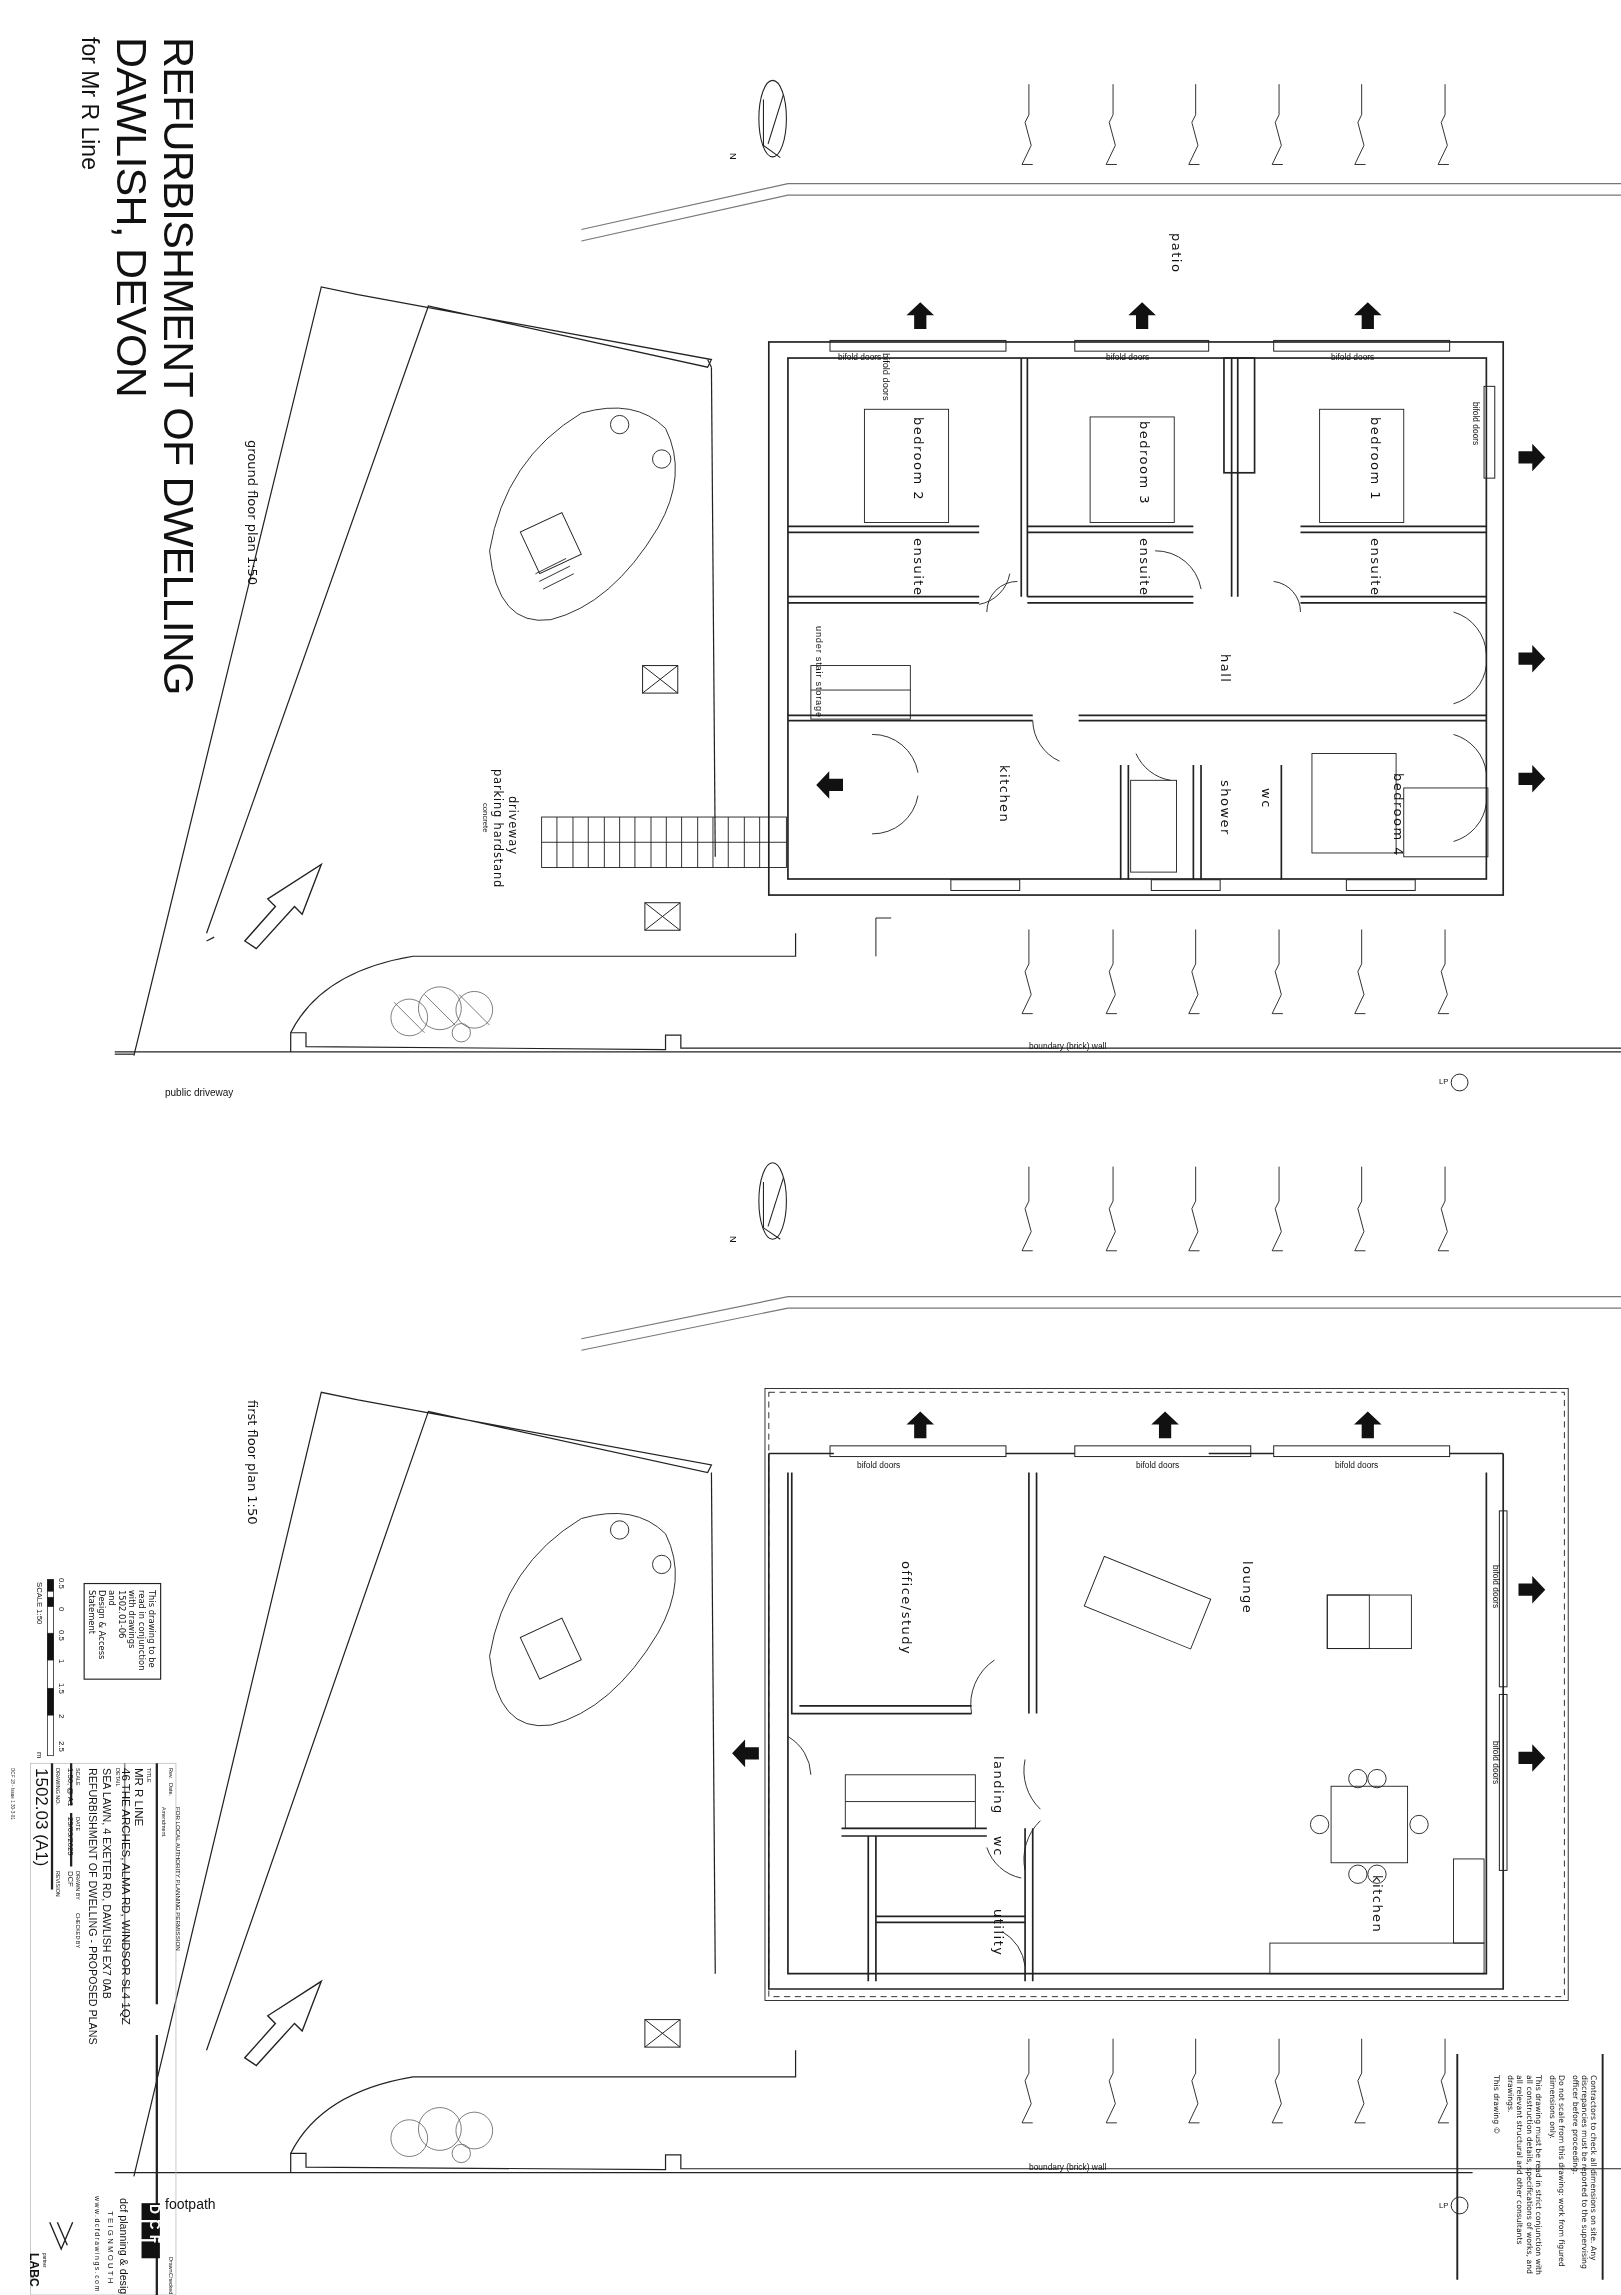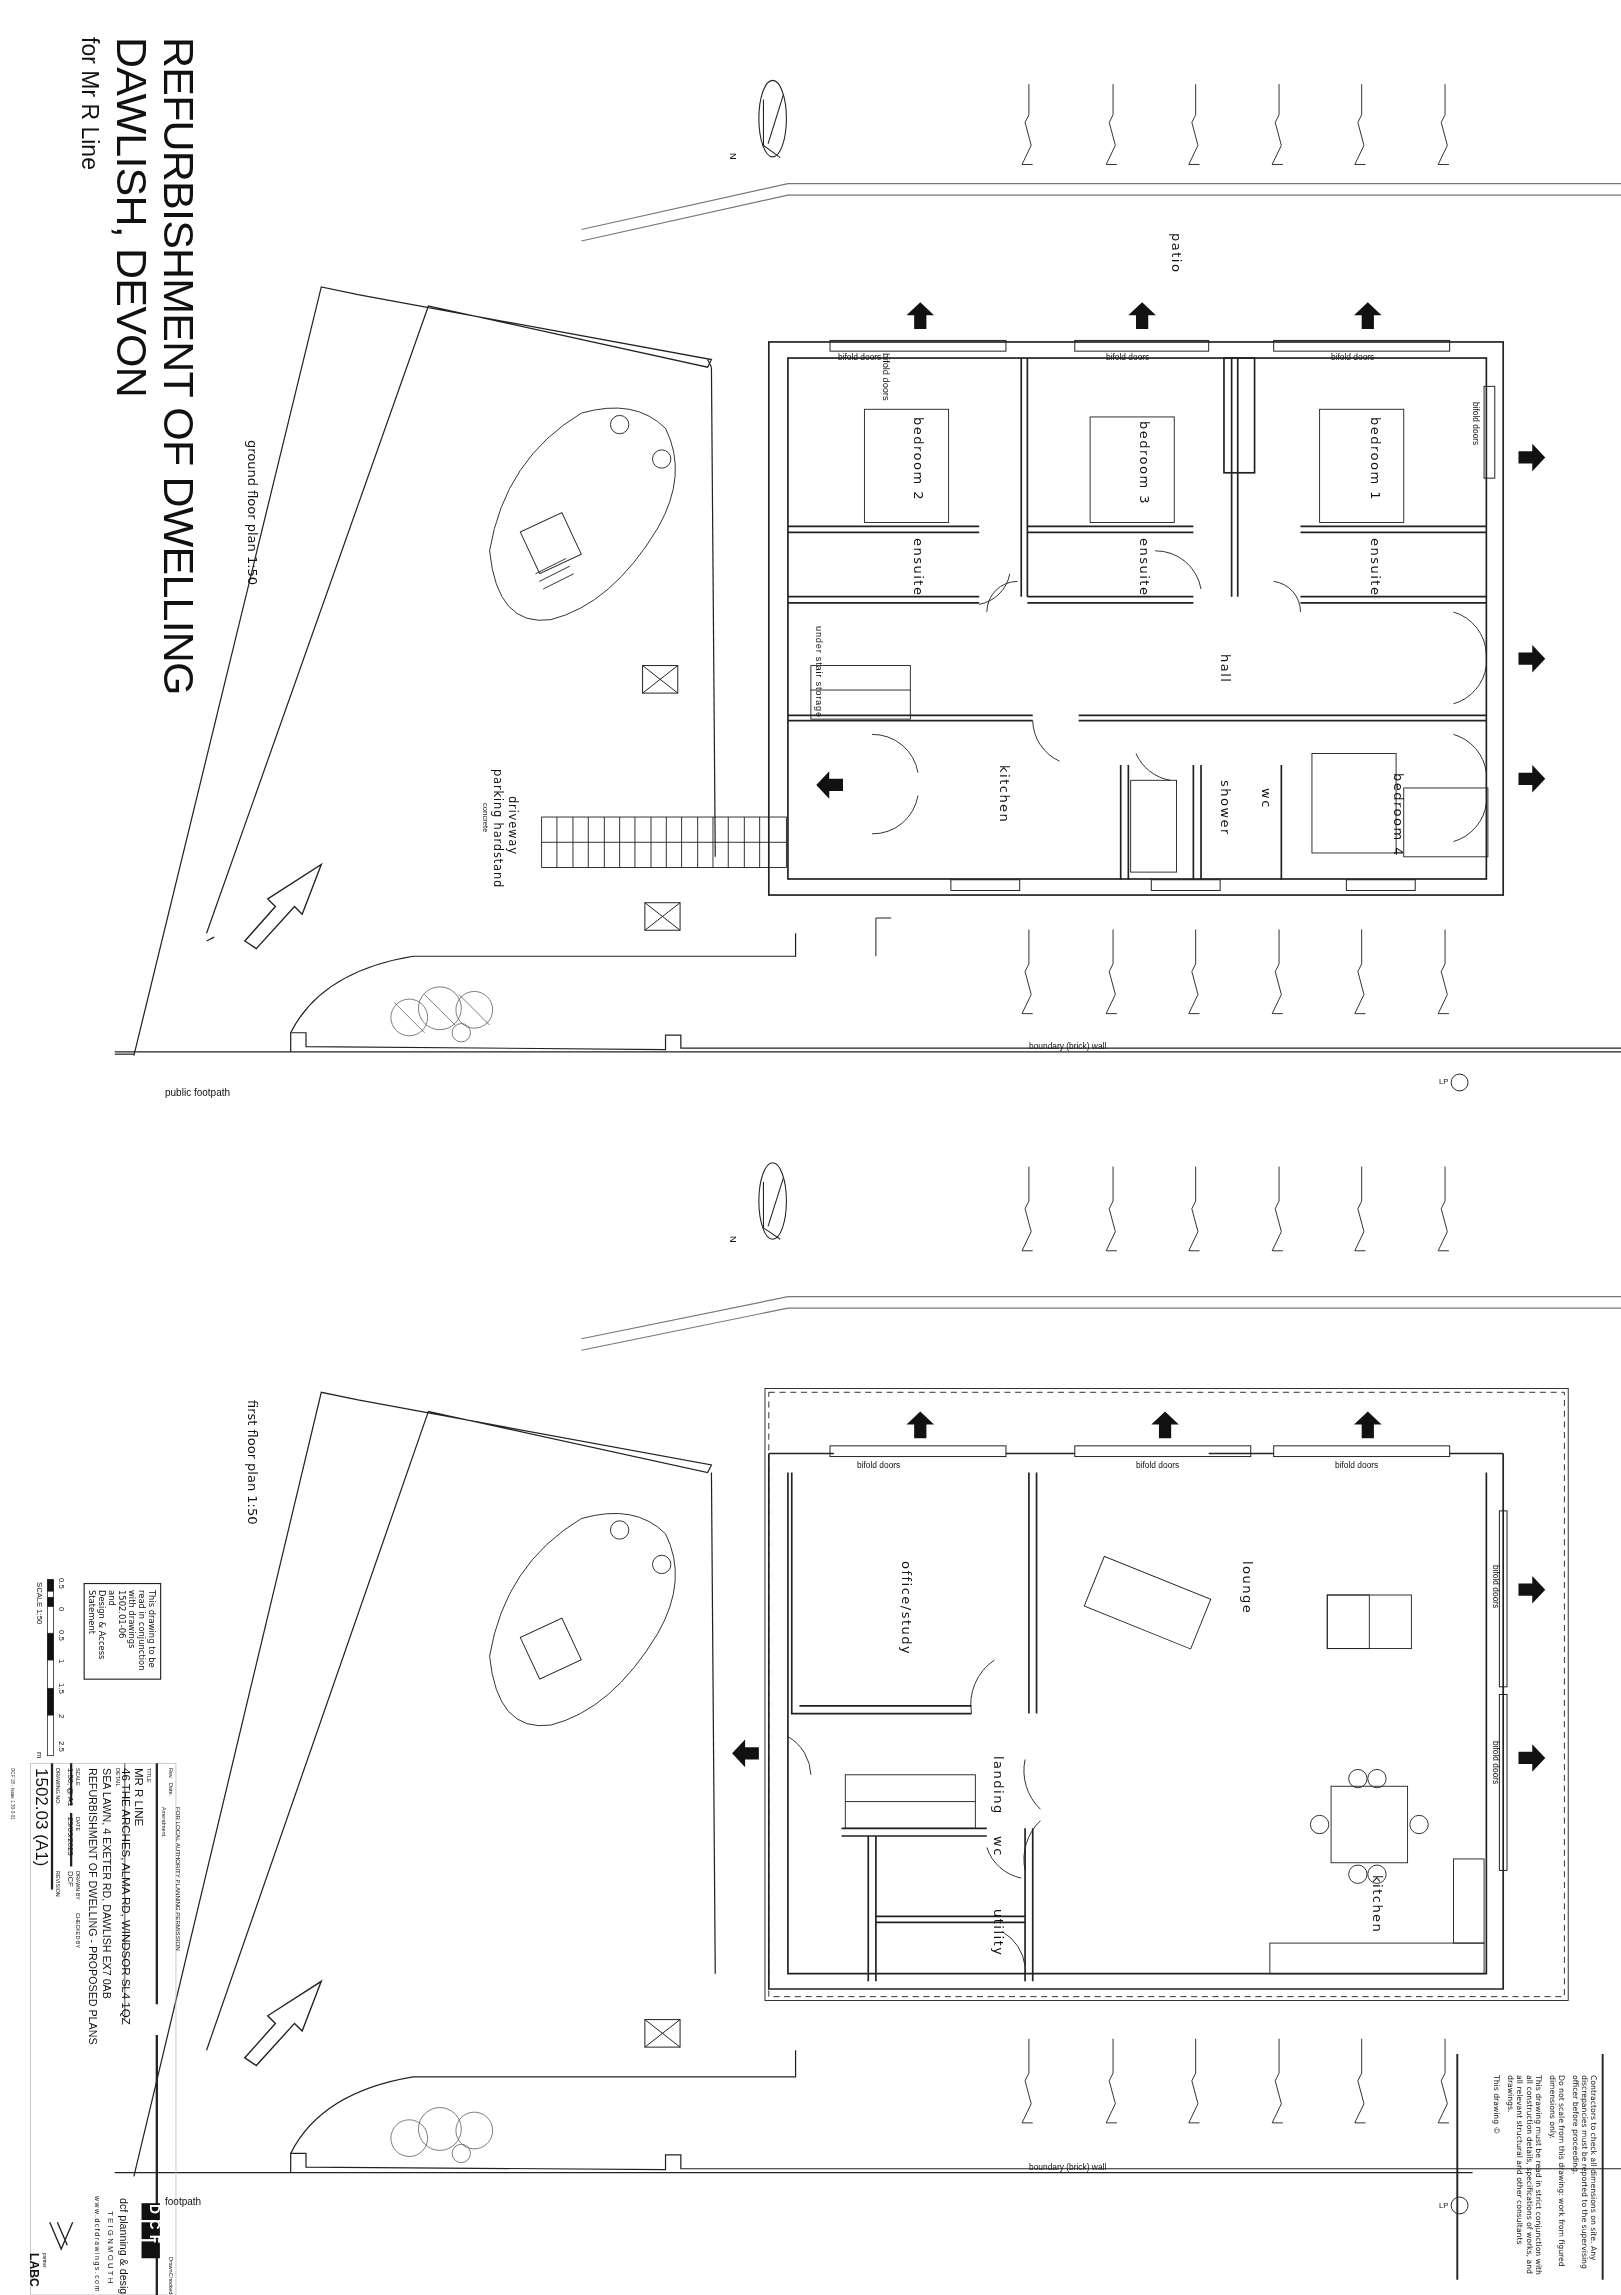--- a/index.html
+++ b/index.html
@@ -338,38 +338,38 @@
 <div class="abs rot90 room" style="left:1233px;top:654px;">hall</div>
 <div class="abs rot90 small" style="left:824px;top:626px;font-size:9.2px;letter-spacing:0.8px;">under stair storage</div>
 <div class="abs rot90 room" style="left:1012px;top:765px;">kitchen</div>
 <div class="abs rot90 room" style="left:1233px;top:780px;">shower</div>
 <div class="abs rot90 room" style="left:1274px;top:788px;">wc</div>
 <div class="abs rot90 room" style="left:1406px;top:773px;">bedroom 4</div>
 <div class="abs rot90" style="left:520px;top:796px;font-size:11.5px;letter-spacing:0.8px;">driveway</div>
 <div class="abs rot90" style="left:505px;top:769px;font-size:11.5px;letter-spacing:0.8px;">parking hardstand</div>
 <div class="abs rot90 small" style="left:490px;top:803px;font-size:7.7px;">concrete</div>
 <div class="abs small" style="left:1029px;top:1041px;font-size:8.4px;">boundary (brick) wall</div>
-<div class="abs" style="left:165px;top:1087px;font-size:10px;font-family:'Liberation Sans Narrow','Liberation Sans',sans-serif;">public footpath</div>
+<div class="abs" style="left:165px;top:1087px;font-size:10px;font-family:'Liberation Sans Narrow','Liberation Sans',sans-serif;">public driveway</div>
 <div class="abs small" style="left:1439px;top:1077px;font-size:7.7px;">LP</div>
 
 <div class="abs rot90 plan-label" style="left:260px;top:1400px;">first floor plan 1:50</div>
 <div class="abs rot90 small" style="left:738px;top:1236px;">N</div>
 <div class="abs small" style="left:857px;top:1460px;font-size:8.4px;">bifold doors</div>
 <div class="abs small" style="left:1136px;top:1460px;font-size:8.4px;">bifold doors</div>
 <div class="abs small" style="left:1335px;top:1460px;font-size:8.4px;">bifold doors</div>
 <div class="abs rot90 small" style="left:1501px;top:1565px;font-size:8.4px;">bifold doors</div>
 <div class="abs rot90 small" style="left:1501px;top:1741px;font-size:8.4px;">bifold doors</div>
 <div class="abs rot90 room" style="left:914px;top:1561px;">office/study</div>
 <div class="abs rot90 room" style="left:1255px;top:1561px;">lounge</div>
 <div class="abs rot90 room" style="left:1006px;top:1756px;">landing</div>
 <div class="abs rot90 room" style="left:1006px;top:1836px;">wc</div>
 <div class="abs rot90 room" style="left:1006px;top:1909px;">utility</div>
 <div class="abs rot90 room" style="left:1385px;top:1875px;">kitchen</div>
 <div class="abs small" style="left:1029px;top:2162px;font-size:8.4px;">boundary (brick) wall</div>
-<div class="abs" style="left:165px;top:2196px;font-size:10px;font-family:'Liberation Sans',sans-serif;">footpath</div>
+<div class="abs" style="left:165px;top:2196px;font-size:14px;font-family:'Liberation Sans',sans-serif;">footpath</div>
 <div class="abs small" style="left:1439px;top:2201px;font-size:7.7px;">LP</div>
 
 <div class="abs rot90" style="left:157px;top:1590px;font-size:8.4px;line-height:10px;">
   <div>This drawing to be</div>
   <div>read in conjunction</div>
   <div>with drawings</div>
   <div>1502.01-06</div>
   <div>and</div>
   <div>Design &amp; Access</div>
   <div>Statement</div>

